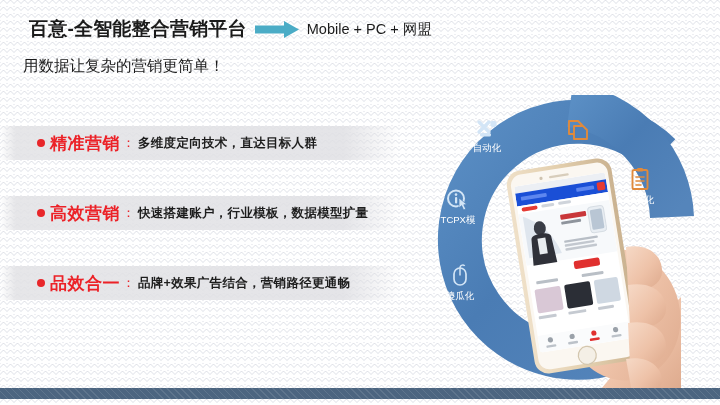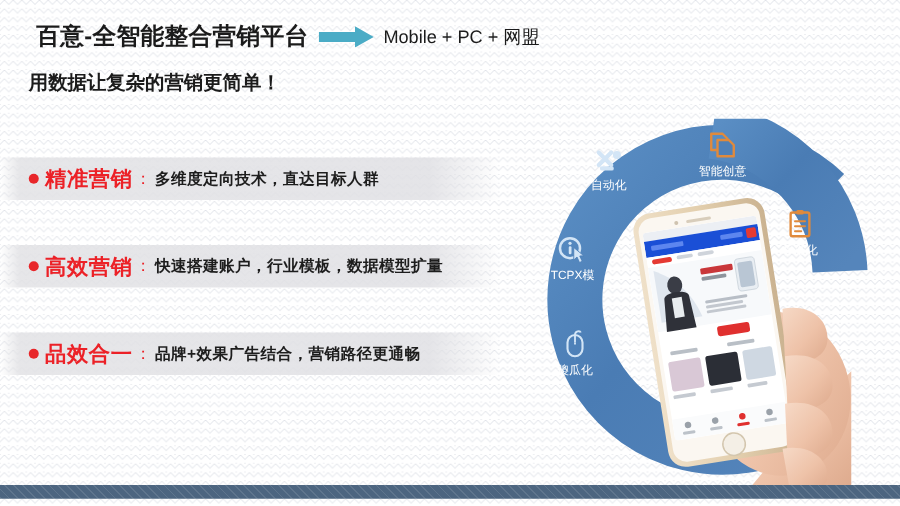--- a/index.html
+++ b/index.html
@@ -57,39 +57,39 @@
   #arrow-icon svg { display:block; }
   #arrow-label {
     font-size: 14.5px;
     color: #1b1b1b;
     font-weight: normal;
   }
   #subtitle {
     margin-top: 14px;
     margin-left: 5px;
     font-size: 15.5px;
-    font-weight: bold;
+    font-weight: normal;
     color: #1b1b1b;
     white-space: nowrap;
   }
 
   
   #bullets {
     position: absolute;
     left: 0;
     top: 126px;
     width: 400px;
   }
   .bullet-row {
     position: relative;
     height: 34px;
     margin-bottom: 36px;
     display: flex;
     align-items: center;
-    padding-left: 23px;
+    padding-left: 37px;
     box-sizing: border-box;
     background: linear-gradient(to right, rgba(228,228,230,.0) 0%, rgba(226,226,229,.85) 4%, rgba(224,224,228,.85) 86%, rgba(228,228,230,0) 100%);
   }
   .bullet-row:last-child { margin-bottom: 12px; }
   .bullet-dot {
     width: 8px;
     height: 8px;
     border-radius: 50%;
     background: #e8262a;
     flex: 0 0 auto;
@@ -137,21 +137,21 @@
   .node .node-icon {
     display: block;
     margin: 0 auto 1px auto;
   }
   .node .node-label { display: block; }
 
   #node-auto      { left: 35px;  top: 24px; width: 64px; }
   #node-tcpx      { left: 2px;   top: 94px; width: 72px; }
   #node-fool      { left: 10px;  top: 168px; width: 60px; }
   #node-customer  { left: 42px;  top: 216px; width: 66px; }
-  #node-creative  { left: 123px; top: 9px;  width: 70px; text-align: center; }
+  #node-creative  { left: 123px; top: 23px;  width: 70px; text-align: center; }
   #node-standard  { left: 190px; top: 72px; width: 60px; }
 
   
   #phone-hand {
     position: absolute;
     left: 56px;
     top: 52px;
     width: 210px;
     height: 248px;
   }

